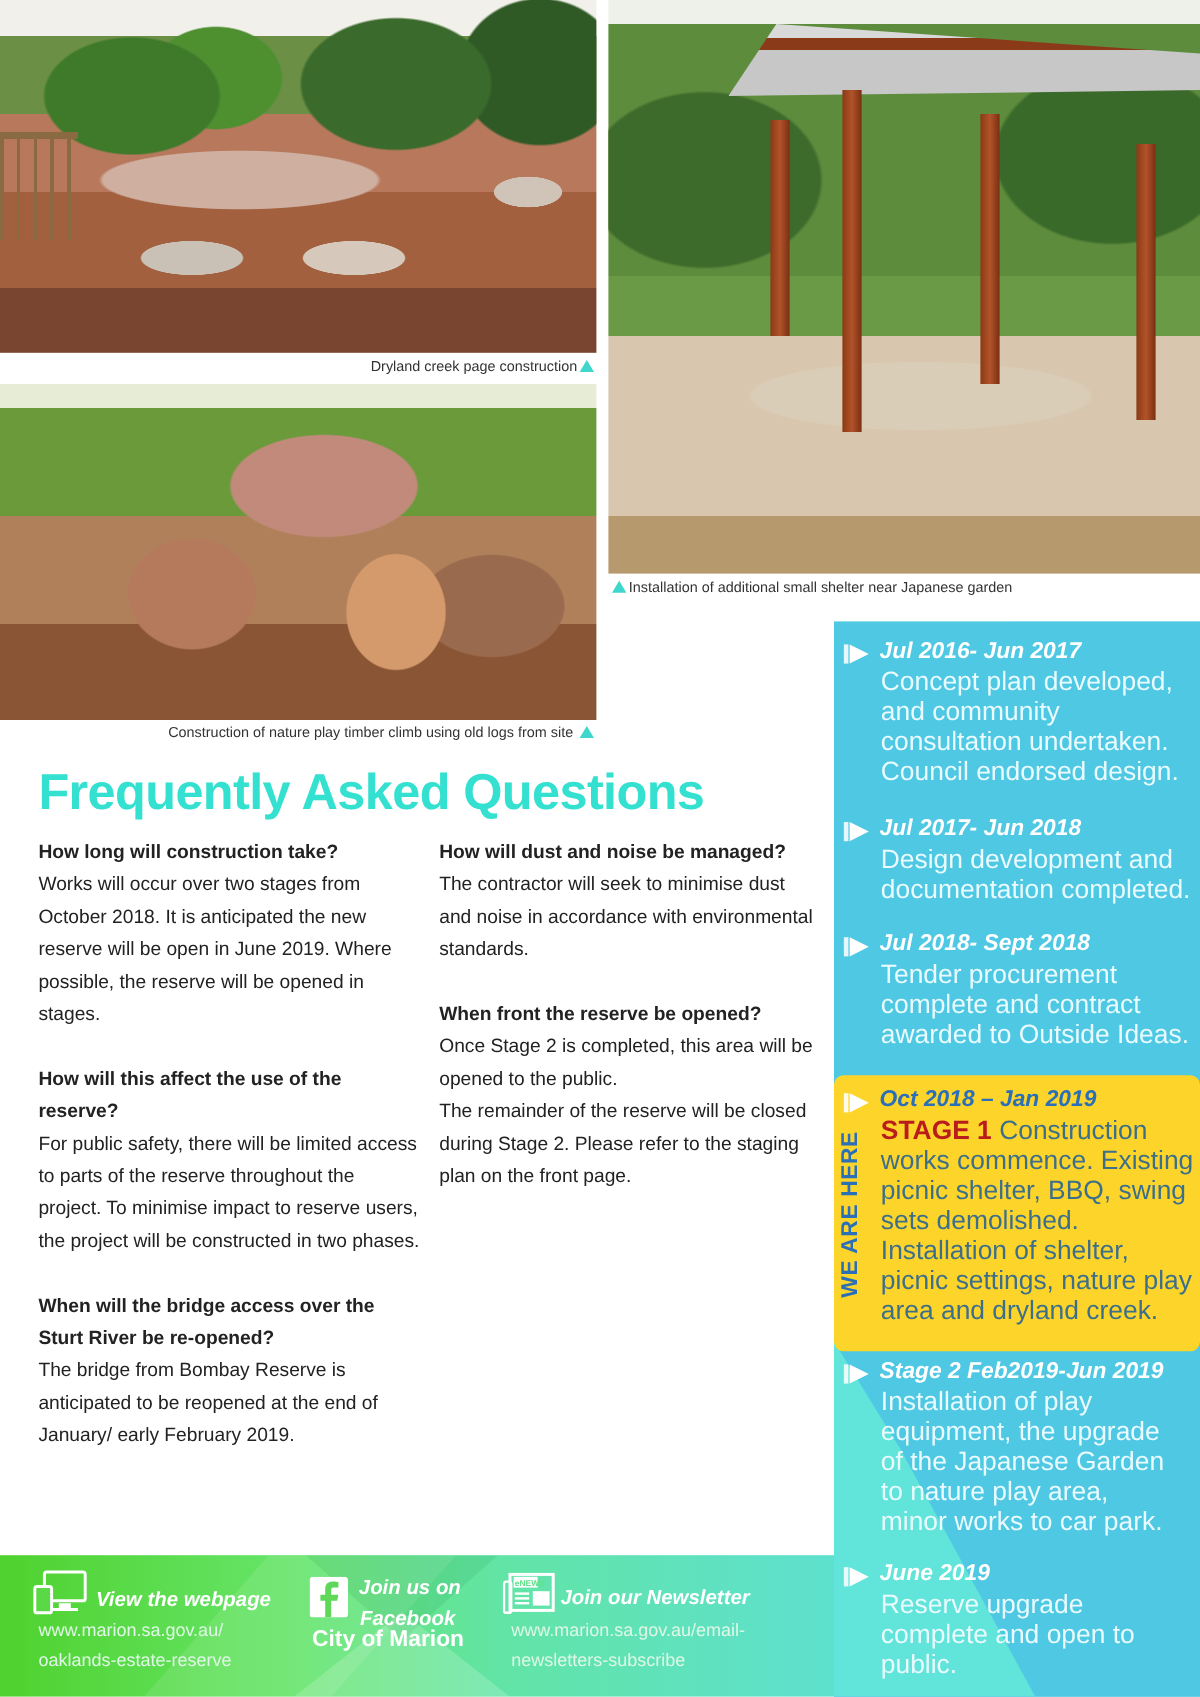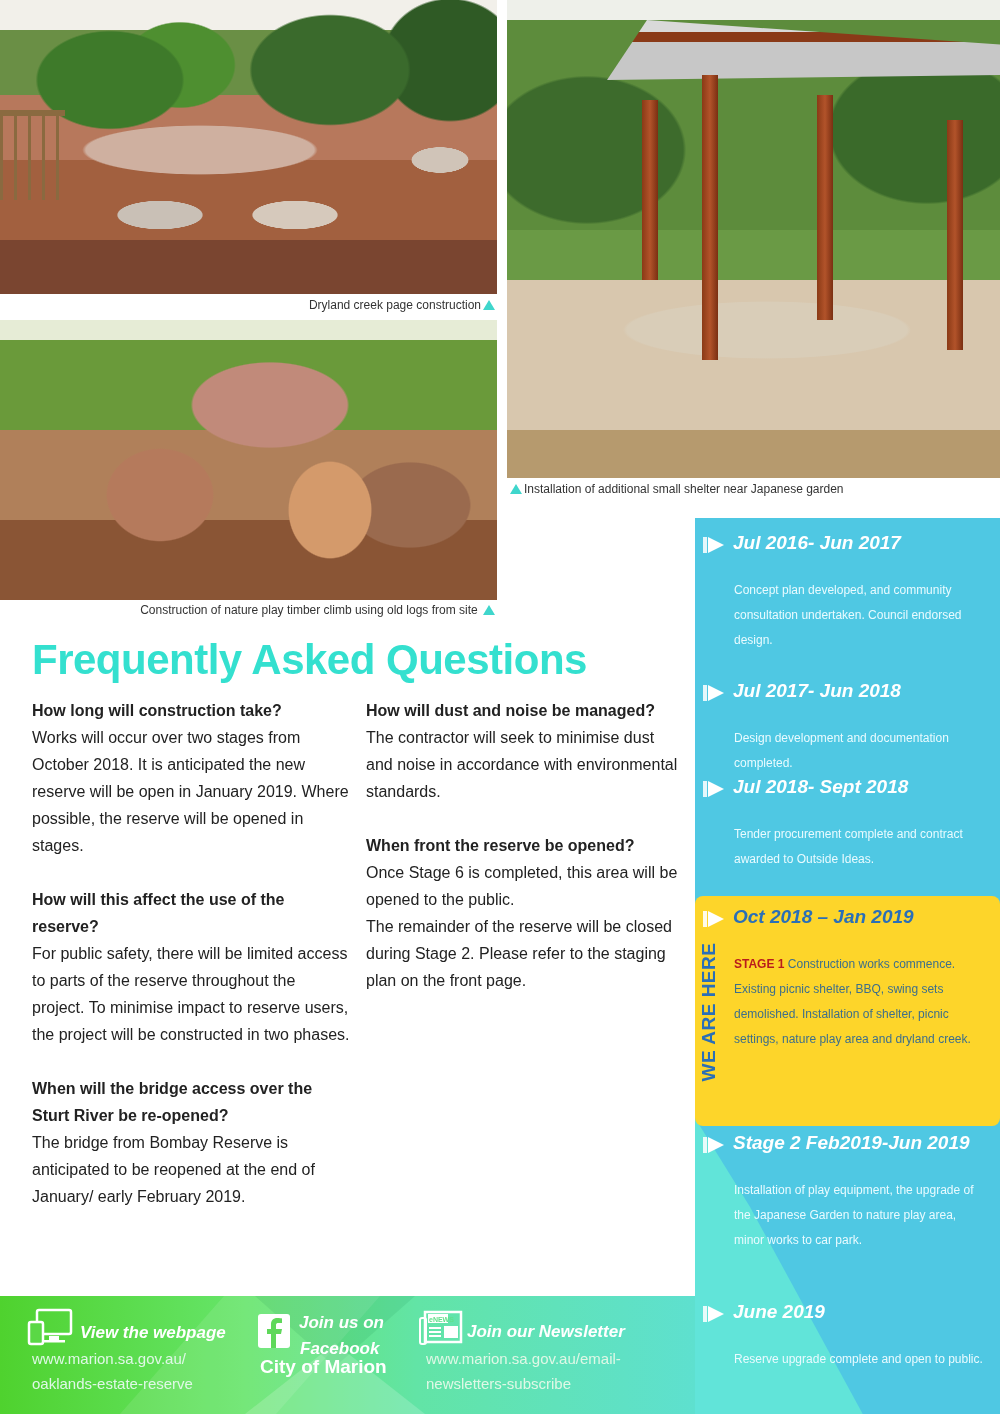--- a/index.html
+++ b/index.html
@@ -92,22 +92,22 @@
     clip-path: polygon(0 0, 18% 30%, 55% 100%, 0 100%);
   }
   .tl-item { position: absolute; left: 0; width: 305px; }
   .tl-head {
     position: absolute; left: 38px; top: 0;
     font-size: 19px; font-style: italic; font-weight: bold; color: #ffffff;
     white-space: nowrap;
   }
   .tl-arrow { position: absolute; left: 8px; top: 4px; width: 22px; height: 18px; }
   .tl-body {
-    position: absolute; left: 39px; top: 46px; width: 262px;
-    font-size: 12px; line-height: 25px; color: #e9fbff;
+    position: absolute; left: 39px; top: 23px; width: 262px;
+    font-size: 22px; line-height: 25px; color: #e9fbff;
   }
   .here-box {
     position: absolute; left: 695px; top: 896px; width: 305px; height: 230px;
     background: #fdd52a; border-radius: 8px;
   }
   .here-label {
     position: absolute; left: -56px; top: 105px; transform: rotate(-90deg);
     font-size: 19px; font-weight: bold; color: #2a6fb7; white-space: nowrap; width: 140px; text-align: center;
     letter-spacing: 0.5px;
   }
@@ -151,21 +151,21 @@
 <div class="caption" style="right:503px; top:603px;">
   <span>Construction of nature play timber climb using old logs from site</span> <span class="tri"></span>
 </div>
 
 <div class="faq-title">Frequently Asked Questions</div>
 
 <div class="faq-col" style="left:32px; top:697px;">
   <div>
     <div class="q">How long will construction take?</div>
     <div class="a">
-        <p>Works will occur over two stages from October 2018. It is anticipated the new reserve will be open in January 2019. Where possible, the reserve will be opened in stages.</p>
+        <p>Works will occur over two stages from October 2018. It is anticipated the new reserve will be open in June 2019. Where possible, the reserve will be opened in stages.</p>
       </div>
   </div>
   <div>
     <div class="q">How will this affect the use of the reserve?</div>
     <div class="a">
         <p>For public safety, there will be limited access to parts of the reserve throughout the project. To minimise impact to reserve users, the project will be constructed in two phases.</p>
       </div>
   </div>
   <div>
     <div class="q">When will the bridge access over the Sturt River be re-opened?</div>
@@ -178,21 +178,21 @@
 <div class="faq-col" style="left:366px; top:697px; width:315px;">
   <div>
     <div class="q">How will dust and noise be managed?</div>
     <div class="a">
         <p>The contractor will seek to minimise dust and noise in accordance with environmental standards.</p>
       </div>
   </div>
   <div>
     <div class="q">When front the reserve be opened?</div>
     <div class="a">
-      <p>Once Stage 6 is completed, this area will be opened to the public.</p>
+      <p>Once Stage 2 is completed, this area will be opened to the public.</p>
       <p>The remainder of the reserve will be closed during Stage 2. Please refer to the staging plan on the front page.</p>
     </div>
   </div>
 </div>
 
 <div class="timeline">
   <div class="timeline-bg"></div>
   <div class="timeline-wedge"></div>
 
   <div class="tl-item" style="top:14px;">

